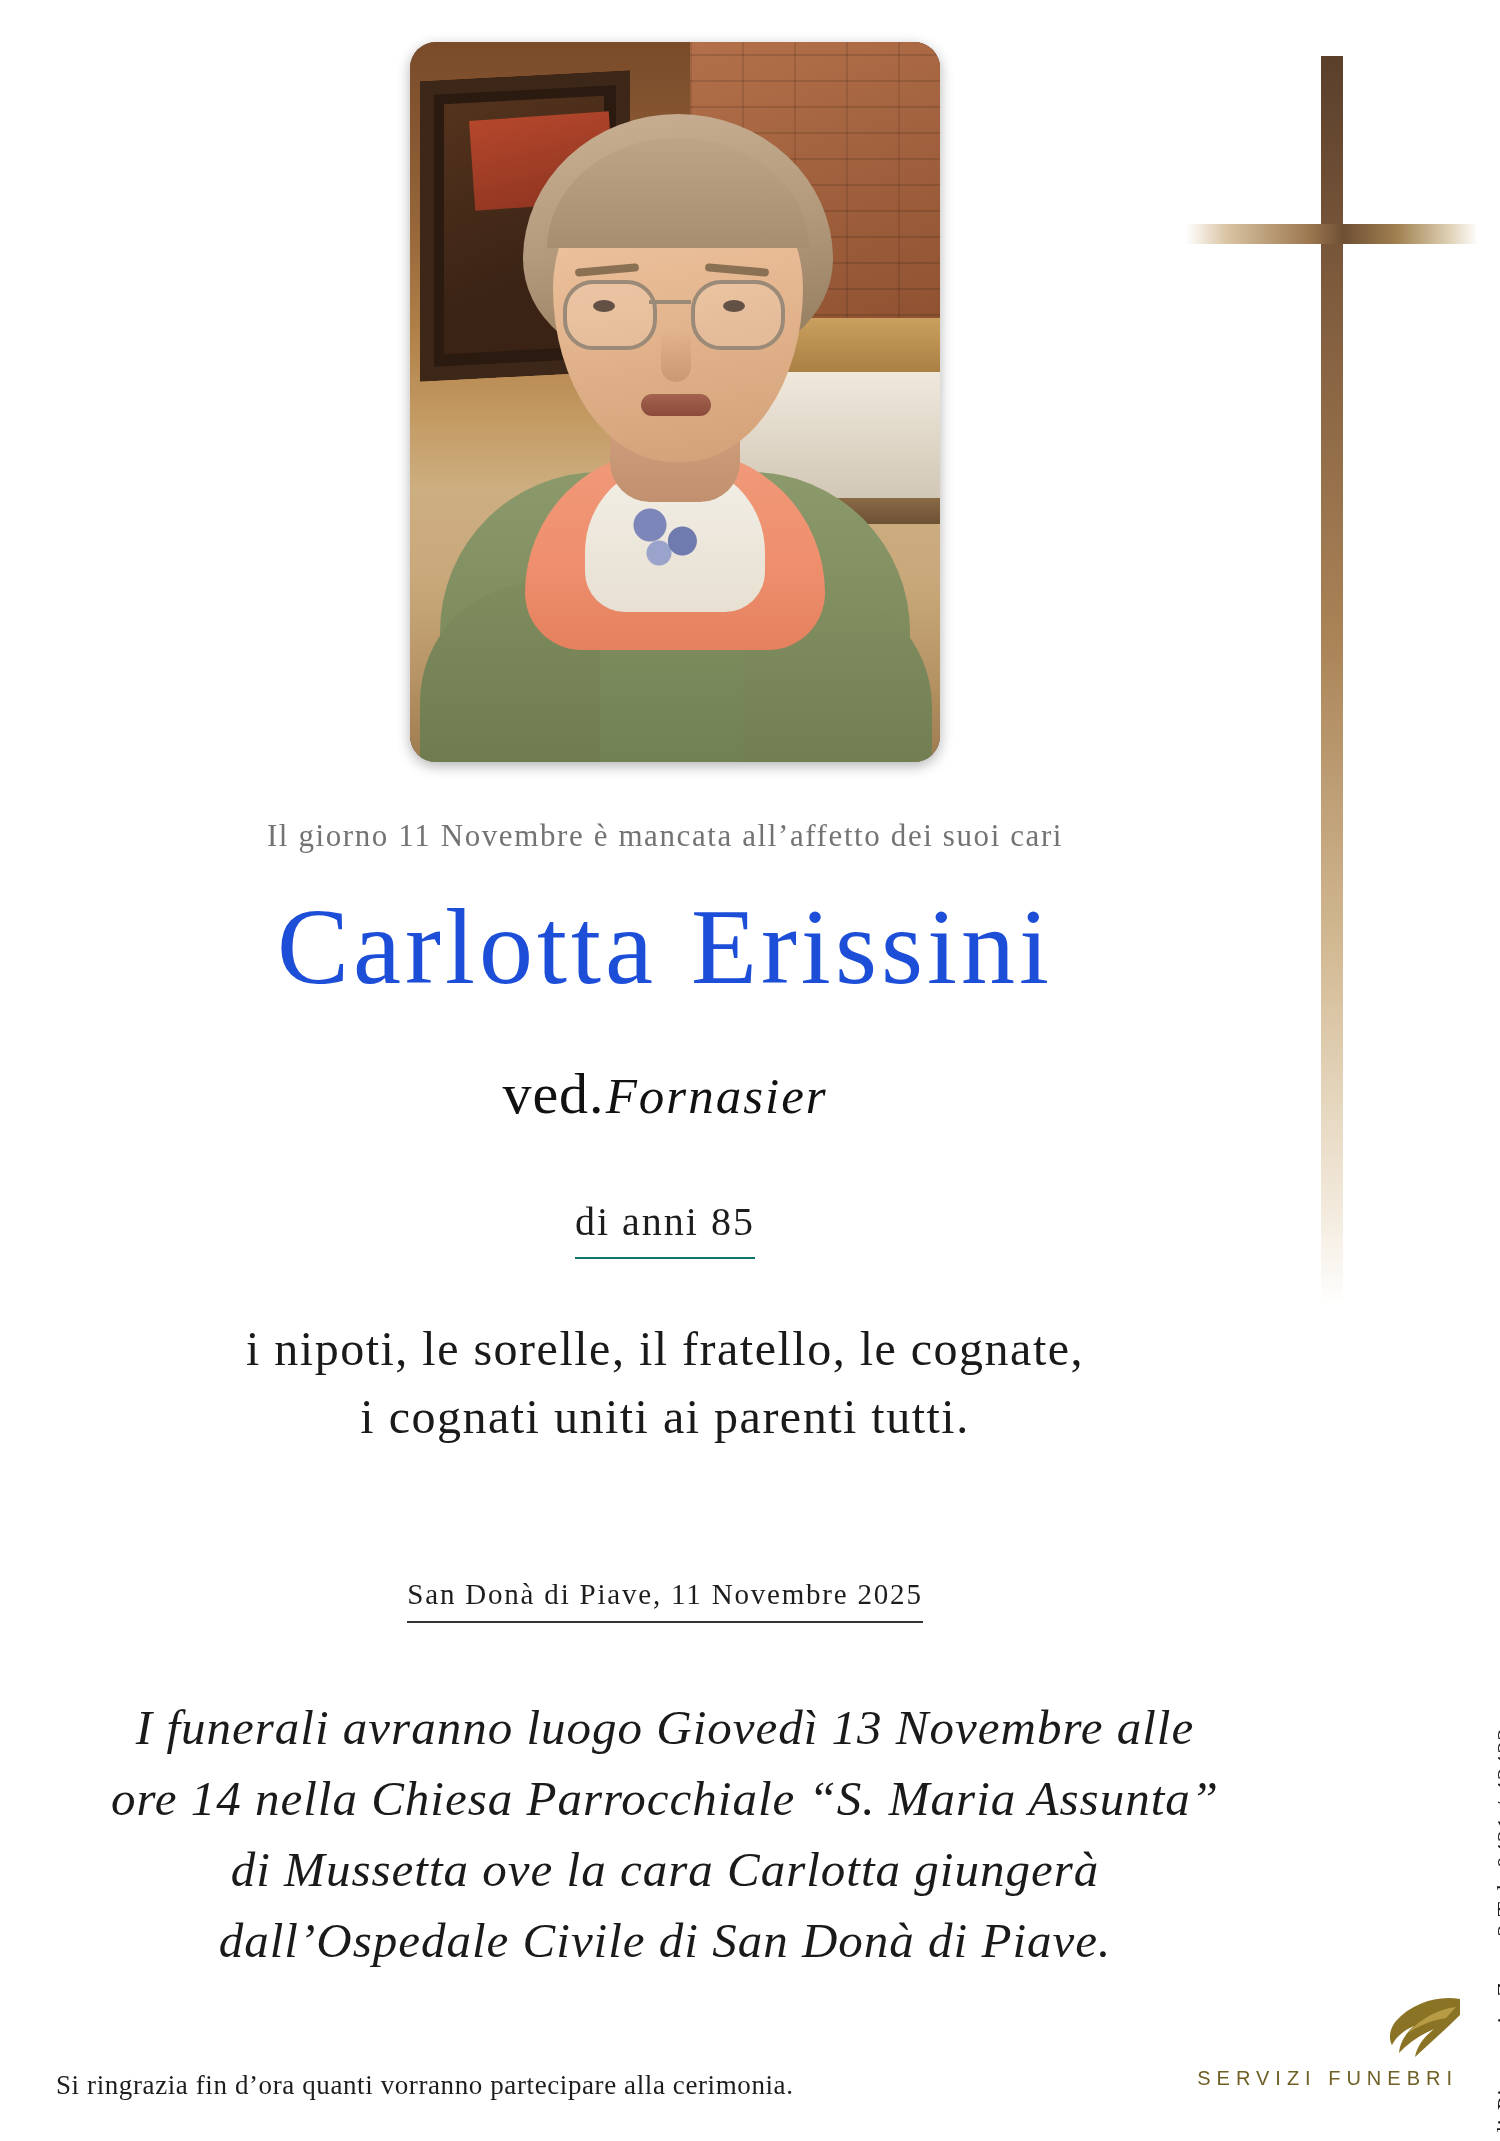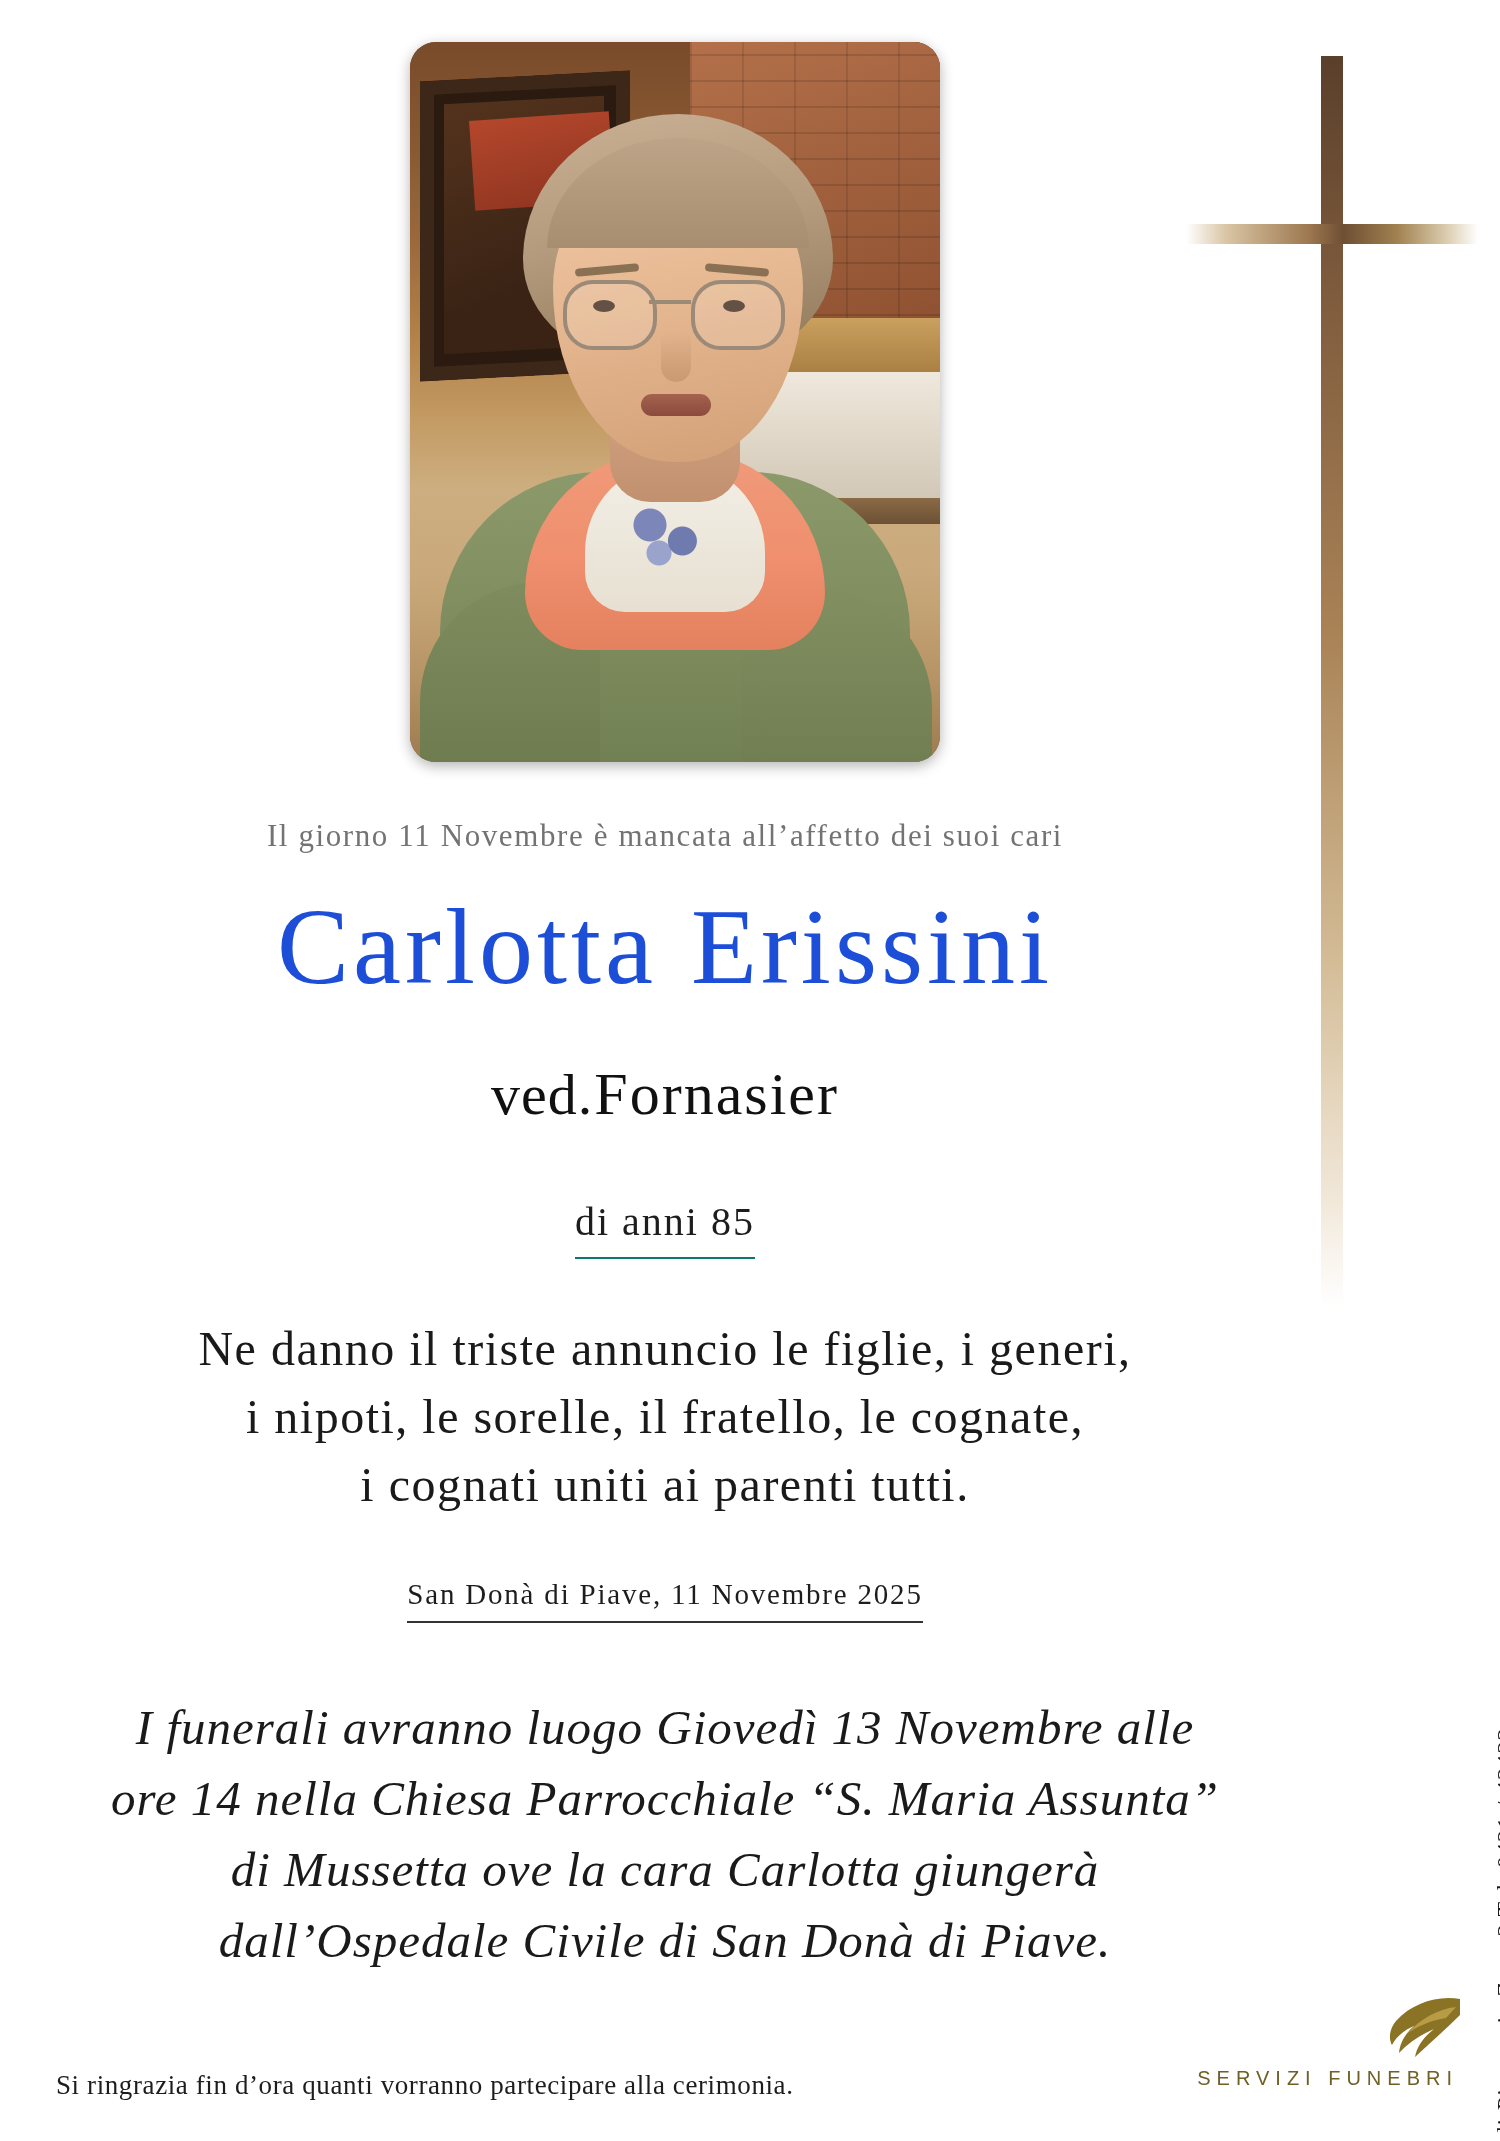--- a/index.html
+++ b/index.html
@@ -243,23 +243,24 @@
     top: 1060px;
     width: 1330px;
     text-align: center;
     color: #111111;
   }
   #widow .ved {
     font-size: 58px;
     letter-spacing: 1px;
   }
   #widow .surname {
-    font-size: 60px;
+    font-size: 51px;
     letter-spacing: 2px;
     margin-left: 1px;
+    font-style: italic;
   }
   #age-wrap {
     position: absolute;
     left: 0;
     top: 1198px;
     width: 1330px;
     text-align: center;
   }
   #age {
     display: inline-block;
@@ -402,21 +403,20 @@
 
 <div id="widow">
   <span class="ved">ved.</span><span class="surname">Fornasier</span>
 </div>
 
 <div id="age-wrap">
   <span id="age">di anni 85</span>
 </div>
 
 <div id="family">
-  <div>Ne danno il triste annuncio le figlie, i generi,</div>
   <div>i nipoti, le sorelle, il fratello, le cognate,</div>
   <div>i cognati uniti ai parenti tutti.</div>
 </div>
 
 <div id="place-wrap">
   <span id="place">San Donà di Piave,  11  Novembre  2025</span>
 </div>
 
 <div id="funeral">
   <div>I funerali avranno luogo Giovedì 13 Novembre alle</div>

